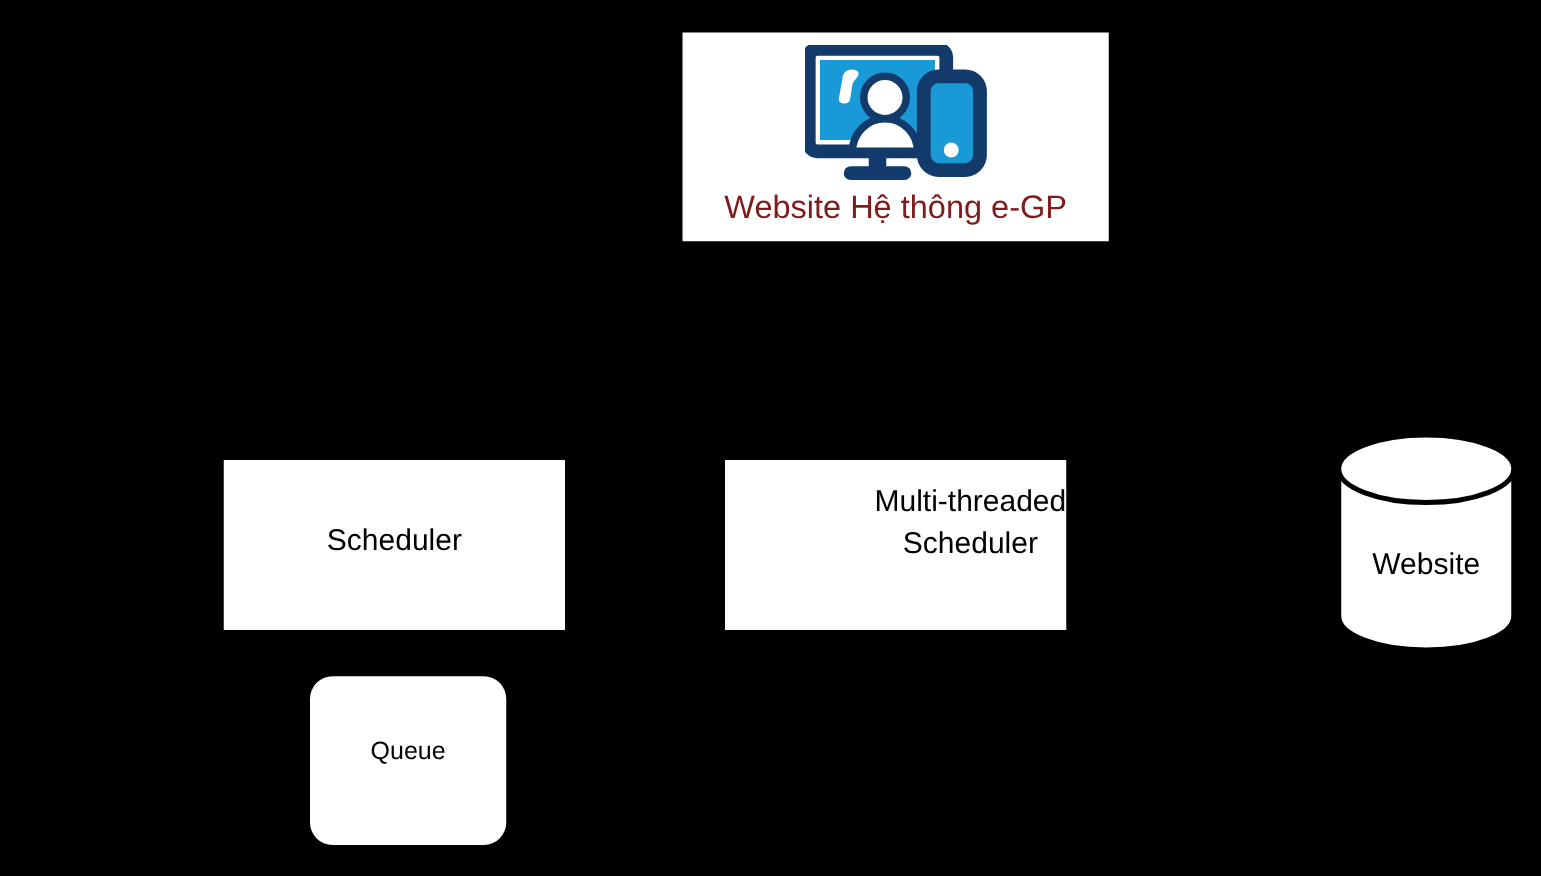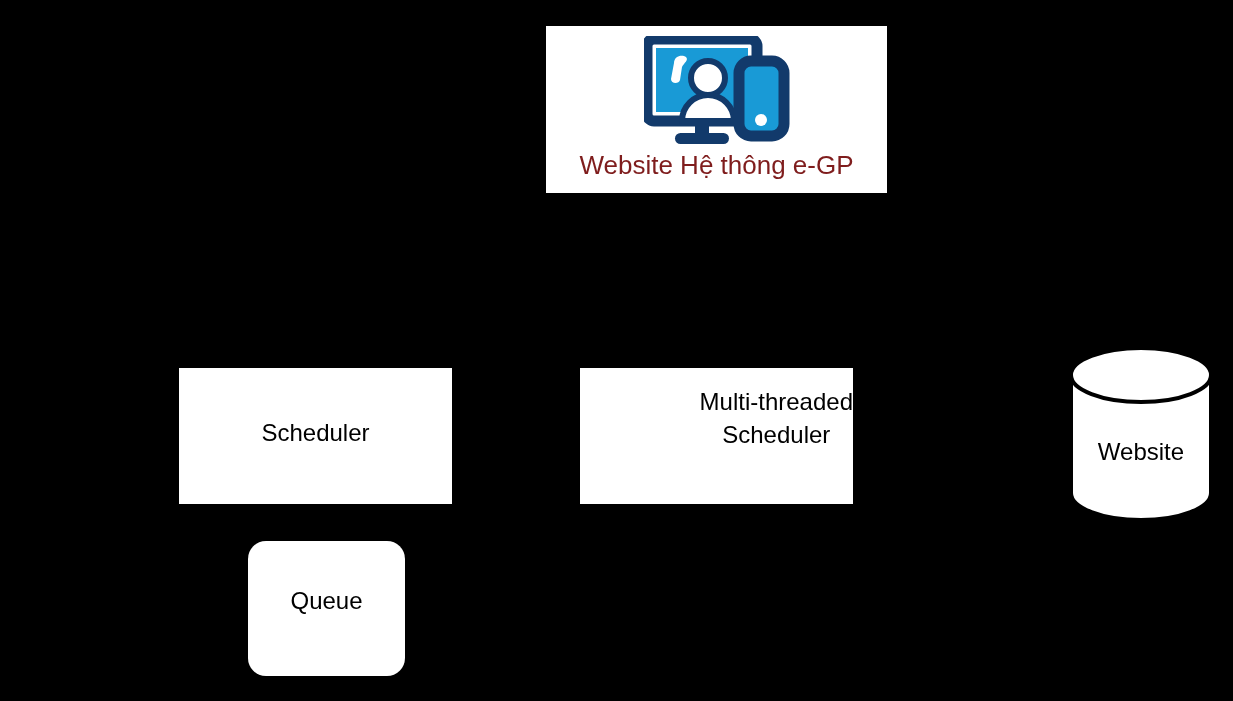--- a/index.html
+++ b/index.html
@@ -78,21 +78,21 @@
   }
   
   #queue-node {
     left: 248px;
     top: 541px;
     width: 157px;
     height: 135px;
     border-radius: 18px;
   }
   #queue-label {
-    font-size: 24px;
+    font-size: 20px;
     line-height: 28px;
     position: relative;
     top: -8px;
   }
   
   #database-node {
     position: absolute;
     left: 1068px;
     top: 345px;
     width: 146px;

